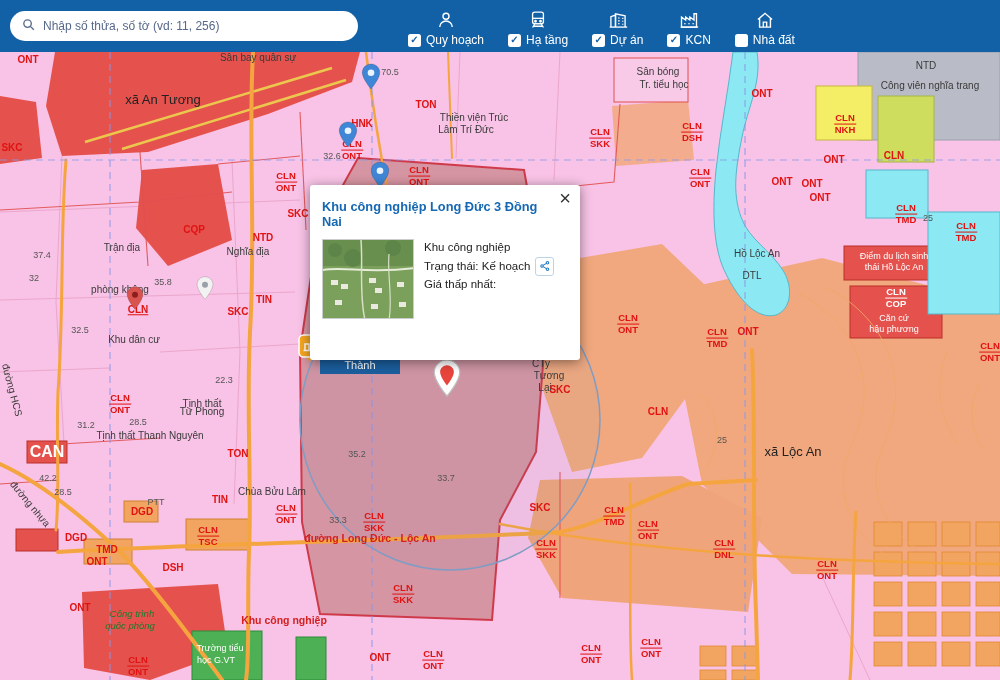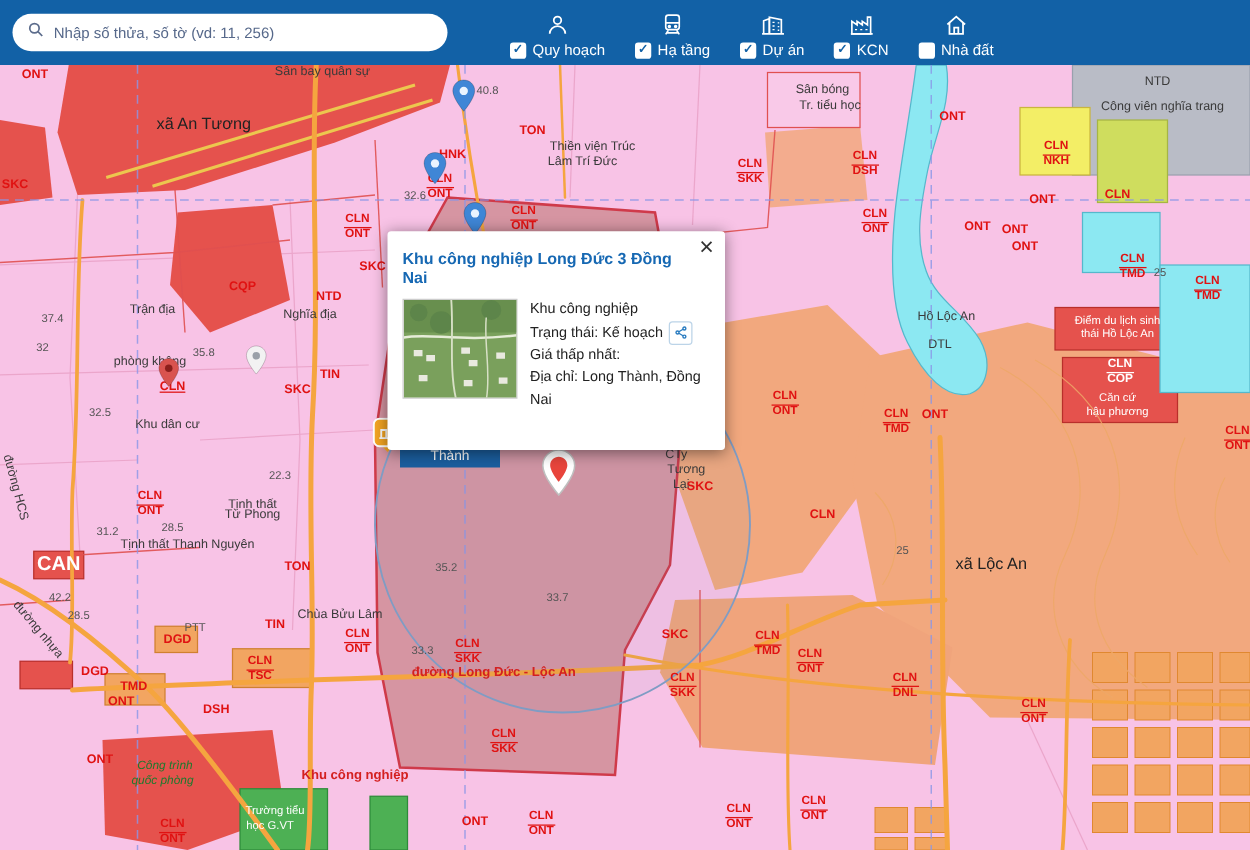--- a/index.html
+++ b/index.html
@@ -255,21 +255,21 @@
         <line x1="745" y1="0" x2="745" y2="628"></line>
       </g>
       <circle cx="450" cy="368" r="150" fill="rgba(90,130,190,0.06)" stroke="#7f9cc4" stroke-width="1.5"></circle>
     </svg>
 
     <div class="layer labels-layer">
         <div class="lbl k-code" style="left: 28px; top: 8px;">ONT</div>
         <div class="lbl k-place" style="left: 258px; top: 6px;">Sân bay quân sự</div>
         <div class="lbl k-place-lg" style="left: 163px; top: 48px;">xã An Tương</div>
         <div class="lbl k-code" style="left: 12px; top: 96px;">SKC</div>
-        <div class="lbl k-num" style="left: 390px; top: 20px;">40.8</div>
+        <div class="lbl k-num" style="left: 390px; top: 20px;">70.5</div>
         <div class="lbl k-code" style="left: 426px; top: 53px;">TON</div>
         <div class="lbl k-code" style="left: 362px; top: 72px;">HNK</div>
         <div class="lbl k-frac" style="left: 352px; top: 98px;">
           <span class="top">CLN</span>
           <span>ONT</span>
         </div>
         <div class="lbl k-num" style="left: 332px; top: 104px;">32.6</div>
         <div class="lbl k-frac" style="left: 419px; top: 124px;">
           <span class="top">CLN</span>
           <span>ONT</span>
@@ -389,21 +389,21 @@
         <div class="lbl k-white-sm" style="left: 216px; top: 608px;">học G.VT</div>
         <div class="lbl k-road" style="left: 284px; top: 568px;">Khu công nghiệp</div>
         <div class="lbl k-frac" style="left: 374px; top: 470px;">
           <span class="top">CLN</span>
           <span>SKK</span>
         </div>
         <div class="lbl k-frac" style="left: 403px; top: 542px;">
           <span class="top">CLN</span>
           <span>SKK</span>
         </div>
-        <div class="lbl k-road" style="left: 395px; top: 486px;">đường Long Đức - Lộc An</div>
+        <div class="lbl k-road" style="left: 370px; top: 486px;">đường Long Đức - Lộc An</div>
         <div class="lbl k-code" style="left: 380px; top: 606px;">ONT</div>
         <div class="lbl k-frac" style="left: 433px; top: 608px;">
           <span class="top">CLN</span>
           <span>ONT</span>
         </div>
         <div class="lbl k-place" style="left: 541px; top: 312px;">CTy</div>
         <div class="lbl k-place" style="left: 549px; top: 324px;">Tương</div>
         <div class="lbl k-place" style="left: 545px; top: 336px;">Lại</div>
         <div class="lbl k-code" style="left: 560px; top: 338px;">SKC</div>
         <div class="lbl k-code" style="left: 540px; top: 456px;">SKC</div>
@@ -517,22 +517,18 @@
                   <g fill="none" stroke="#2a7cc0" stroke-width="2.2">
                     <circle cx="6" cy="12" r="2.4"></circle>
                     <circle cx="17" cy="5.5" r="2.4"></circle>
                     <circle cx="17" cy="18.5" r="2.4"></circle>
                     <path d="M8.2 10.8l6.6-4M8.2 13.2l6.6 4"></path>
                   </g>
                 </svg>
               </button>
           </div>
           <div>Giá thấp nhất:</div>
-          <div>
-            <span>Địa chỉ:</span>
-            <span>Long Thành, Đồng Nai</span>
-          </div>
         </div>
       </div>
     </div>
 
   </div>
 </div>
 
 </body></html>

